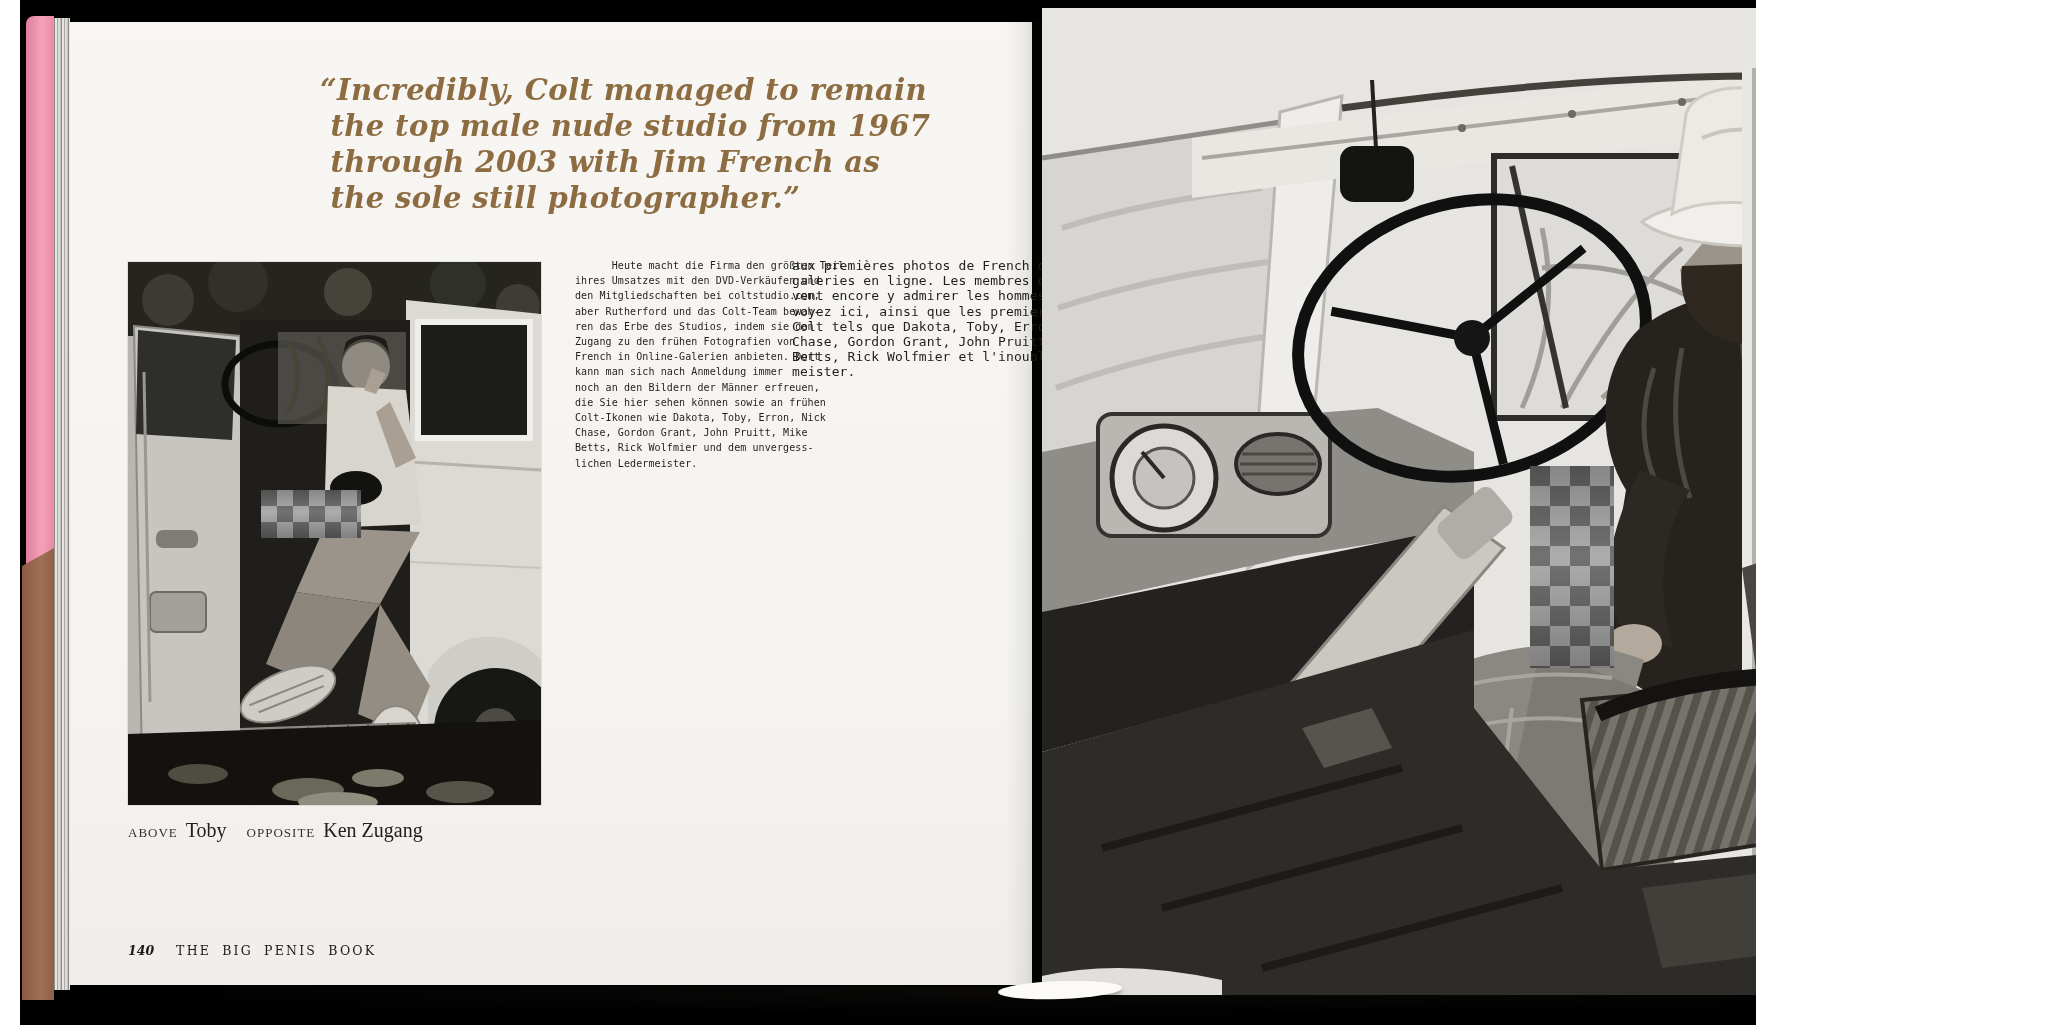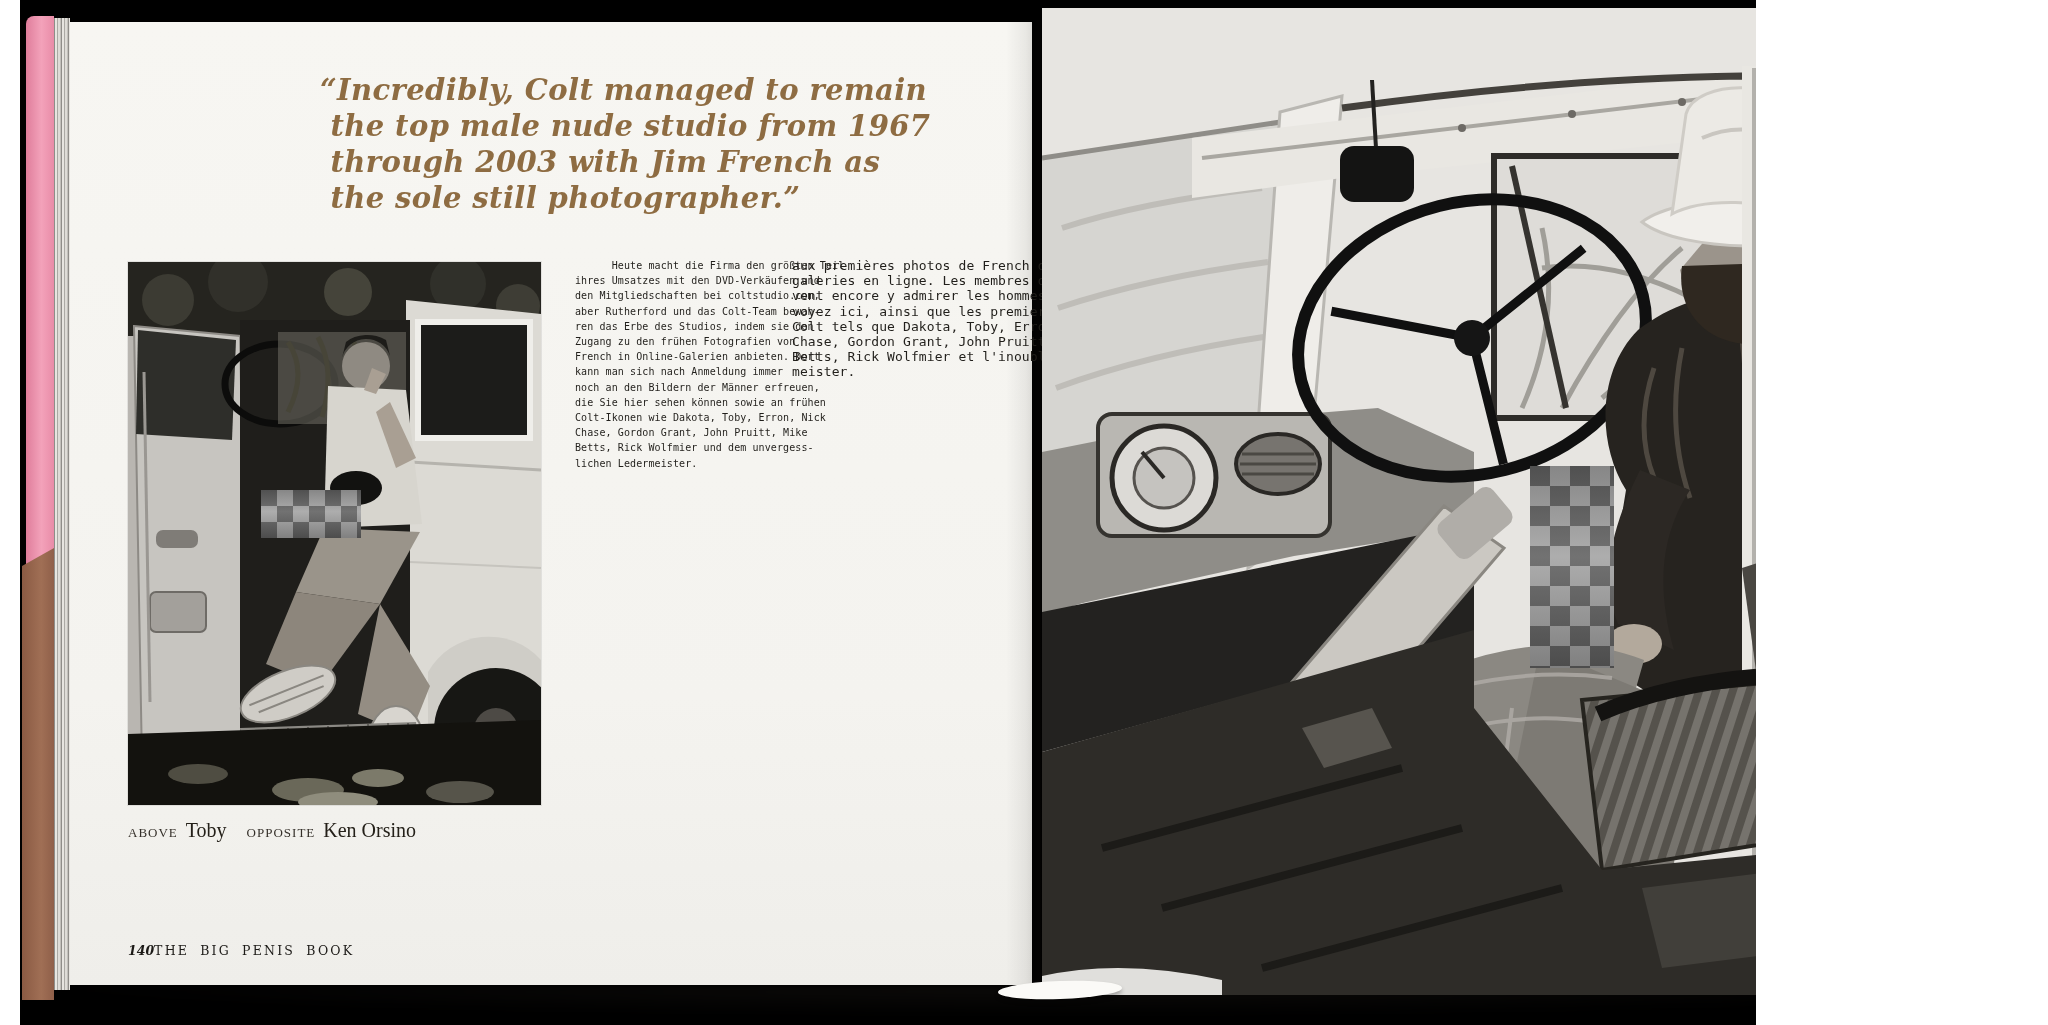--- a/index.html
+++ b/index.html
@@ -39,21 +39,21 @@
     box-shadow:0 0 0 1px rgba(0,0,0,.08);}
   .photo-frame svg{display:block;}
   .caption{left:58px;top:797px;display:flex;align-items:baseline;gap:8px;color:#242019;}
   .cap-label{font-size:13px;letter-spacing:1px;color:#35302a;}
   .cap-name{font-weight:400;font-size:20px;}
   .cap-gap{width:4px;}
   .columns-german{left:505px;top:236px;margin:0;white-space:pre;
     font-size:10px;line-height:15.2px;letter-spacing:.1px;color:#211f1b;}
   .columns-french{left:722px;top:236px;margin:0;white-space:pre;
     font-size:13px;line-height:15.2px;letter-spacing:.1px;color:#211f1b;}
-  .footer{left:58px;top:921px;display:flex;align-items:flex-start;color:#1c1a17;}
+  .footer{left:58px;top:921px;display:flex;align-items:flex-start;gap:22px;color:#1c1a17;}
   .page-num{font-family:"DejaVu Serif",serif;font-style:italic;font-weight:700;font-size:12.5px;}
   .book-title{font-family:"DejaVu Serif",serif;font-weight:400;font-size:12.5px;
     letter-spacing:2.2px;word-spacing:5px;}
 
   
   .right-page{left:1022px;top:8px;width:968px;height:987px;background:#e7e5e1;overflow:hidden;}
   .right-page svg{display:block;}
 
   
   .censor{background-color:#7d7d7d;
@@ -150,21 +150,21 @@
         <ellipse cx="210" cy="540" rx="40" ry="10" fill="#8f8d7d"></ellipse>
       </svg>
       <div class="abs censor censor-left"></div>
     </div>
 
     <div class="abs caption">
       <span class="cap-label">ABOVE</span>
       <span class="cap-name">Toby</span>
       <span class="cap-gap"></span>
       <span class="cap-label">OPPOSITE</span>
-      <span class="cap-name">Ken Orsino</span>
+      <span class="cap-name">Ken Zugang</span>
     </div>
 
     <pre class="abs columns-german">      Heute macht die Firma den größten Teil
 ihres Umsatzes mit den DVD-Verkäufen und
 den Mitgliedschaften bei coltstudio.com,
 aber Rutherford und das Colt-Team bewah-
 ren das Erbe des Studios, indem sie den
 Zugang zu den frühen Fotografien von
 French in Online-Galerien anbieten. Dort
 kann man sich nach Anmeldung immer

